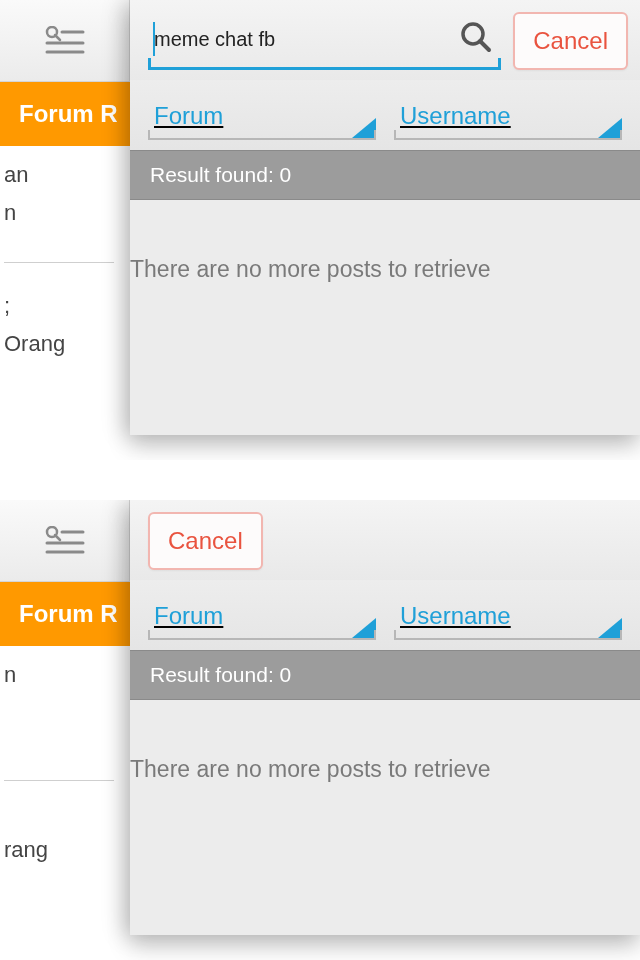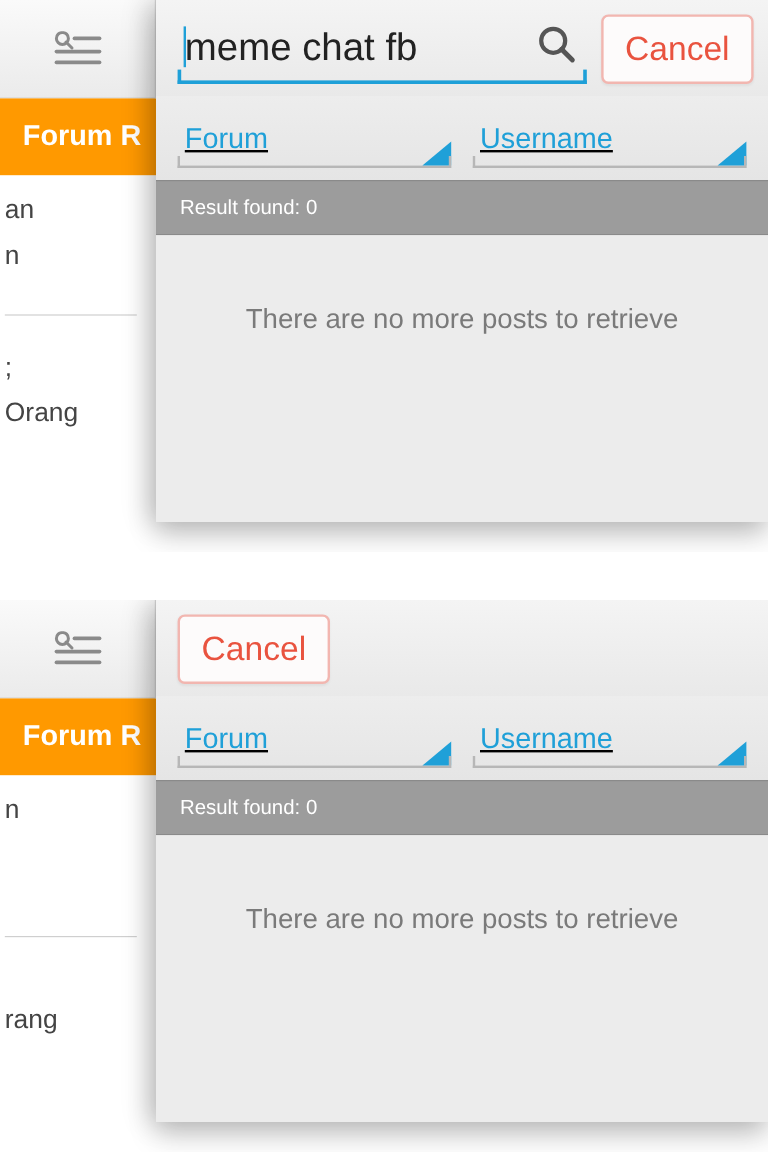--- a/index.html
+++ b/index.html
@@ -100,21 +100,21 @@
     width: 3px;
     height: 12px;
     background: #1fa0d8;
   }
   .search-field::before { left: 0; }
   .search-field::after  { right: 0; }
   .search-field input {
     border: none;
     outline: none;
     background: transparent;
-    font-size: 32px;
+    font-size: 20px;
     color: #222;
     width: calc(100% - 54px);
     height: 100%;
     padding: 0 4px 0 6px;
   }
   .caret {
     position: absolute;
     left: 5px;
     top: 10px;
     width: 2px;
@@ -132,21 +132,21 @@
     justify-content: center;
     cursor: pointer;
   }
   .cancel-btn {
     height: 58px;
     padding: 0 18px;
     border: 2px solid #f2b6b0;
     border-radius: 6px;
     background: #fdfbfb;
     color: #e9533f;
-    font-size: 28px;
+    font-size: 24px;
     display: flex;
     align-items: center;
     cursor: pointer;
     box-shadow: 0 1px 2px rgba(0,0,0,0.05);
   }
 
   .filters {
     display: flex;
     gap: 18px;
     padding: 14px 18px 10px 18px;
@@ -182,30 +182,30 @@
     bottom: 0;
     width: 0; height: 0;
     border-style: solid;
     border-width: 0 0 20px 24px;
     border-color: transparent transparent #1fa0d8 transparent;
   }
 
   .result-bar {
     background: #9c9c9c;
     color: #ffffff;
-    font-size: 17px;
+    font-size: 21px;
     padding: 12px 20px;
     border-top: 1px solid #8a8a8a;
     border-bottom: 1px solid #8a8a8a;
   }
   .empty-msg {
     flex: 1;
     display: flex;
     align-items: flex-start;
-    justify-content: center;
+    justify-content: flex-start;
     padding-top: 56px;
     color: #7a7a7a;
     font-size: 23px;
     background: #ececec;
   }
 </style>
 </head>
 <body>
 
 <div class="pane">

